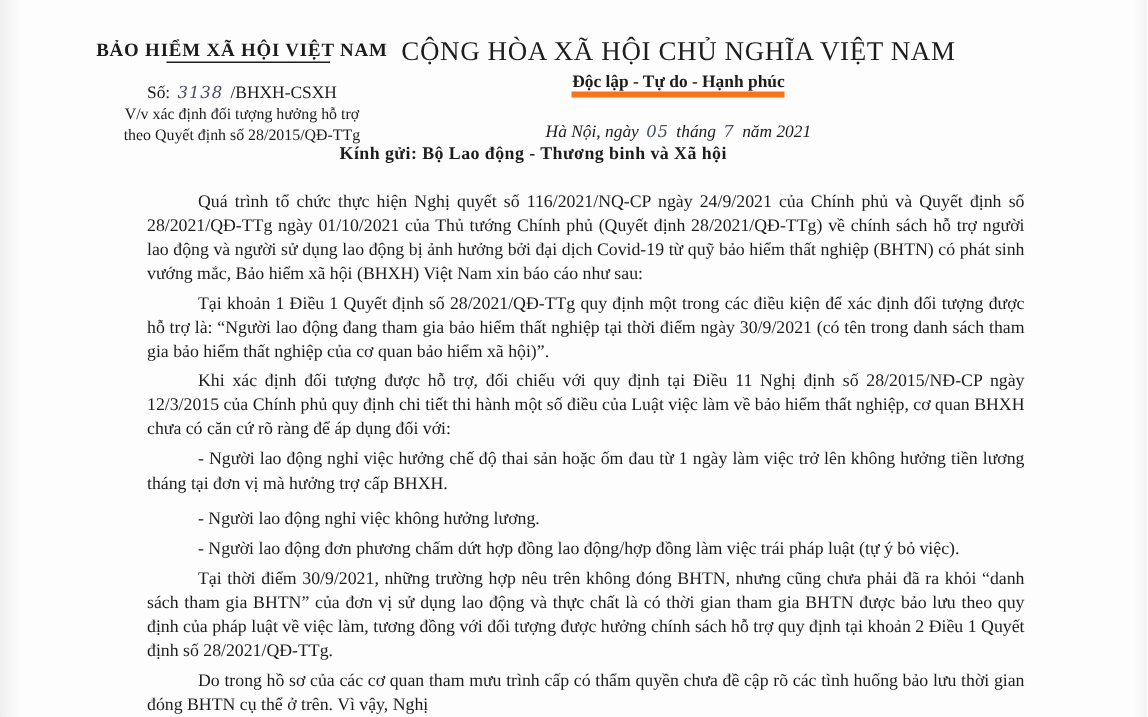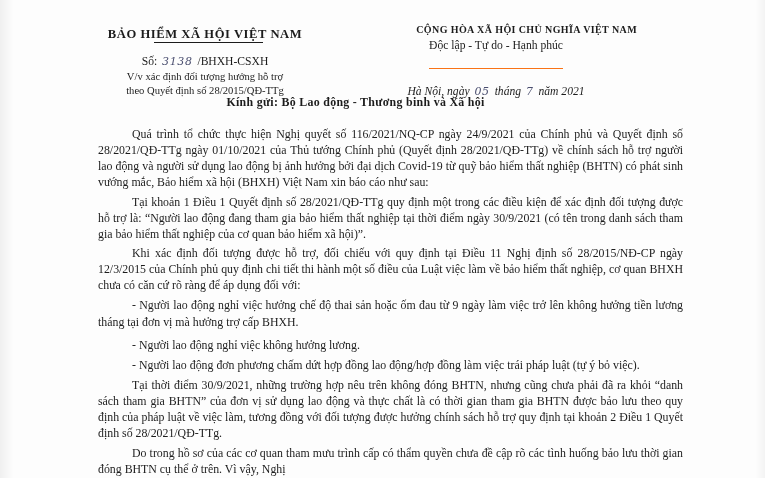--- a/index.html
+++ b/index.html
@@ -75,34 +75,34 @@
     content: "";
     position: absolute;
     left: 24%;
     bottom: -1px;
     width: 56%;
     height: 1px;
     background: #1c1c1c;
   }
 
   .nation-name {
+    font-weight: normal;
+    font-size: 18px;
+    letter-spacing: 0.4px;
+    white-space: nowrap;
+    text-align: right;
+  }
+
+  .motto {
     font-weight: bold;
-    font-size: 10px;
-    letter-spacing: 0.4px;
-    white-space: nowrap;
-    text-align: right;
-  }
-
-  .motto {
-    font-weight: normal;
     font-size: 11.6px;
     margin-top: 1px;
     display: inline-block;
-    border-bottom: 1px solid #f97316;
-    padding-bottom: 16px;
+    border-bottom: 4px solid #f97316;
+    padding-bottom: 0px;
     white-space: nowrap;
   }
 
   .doc-number {
     margin-top: 13px;
     font-size: 11.6px;
     white-space: nowrap;
   }
   .handwritten {
     font-family: "DejaVu Serif", serif;
@@ -221,21 +221,21 @@
     <div class="spacer-sm"></div>
 
     <p class="para tight"><span>Tại khoản 1 Điều 1 Quyết định số 28/2021/QĐ-TTg quy định một trong các điều kiện để xác định đối tượng được hỗ trợ là: </span><span class="quoted">“Người lao động đang tham gia bảo hiểm thất nghiệp tại thời điểm ngày 30/9/2021 (có tên trong danh sách tham gia bảo hiểm thất nghiệp của cơ quan bảo hiểm xã hội)”.</span></p>
 
     <div class="spacer-sm"></div>
 
     <p class="para">Khi xác định đối tượng được hỗ trợ, đối chiếu với quy định tại Điều 11 Nghị định số 28/2015/NĐ-CP ngày 12/3/2015 của Chính phủ quy định chi tiết thi hành một số điều của Luật việc làm về bảo hiểm thất nghiệp, cơ quan BHXH chưa có căn cứ rõ ràng để áp dụng đối với:</p>
 
     <div class="spacer-sm"></div>
 
-    <p class="bullet">- Người lao động nghỉ việc hưởng chế độ thai sản hoặc ốm đau từ 9 ngày làm việc trở lên không hưởng tiền lương tháng tại đơn vị mà hưởng trợ cấp BHXH.</p>
+    <p class="bullet">- Người lao động nghỉ việc hưởng chế độ thai sản hoặc ốm đau từ 1 ngày làm việc trở lên không hưởng tiền lương tháng tại đơn vị mà hưởng trợ cấp BHXH.</p>
 
     <div class="spacer-sm"></div>
 
 
     <div class="spacer-sm"></div>
 
     <p class="bullet">- Người lao động nghỉ việc không hưởng lương.</p>
 
     <div class="spacer-sm"></div>
 

